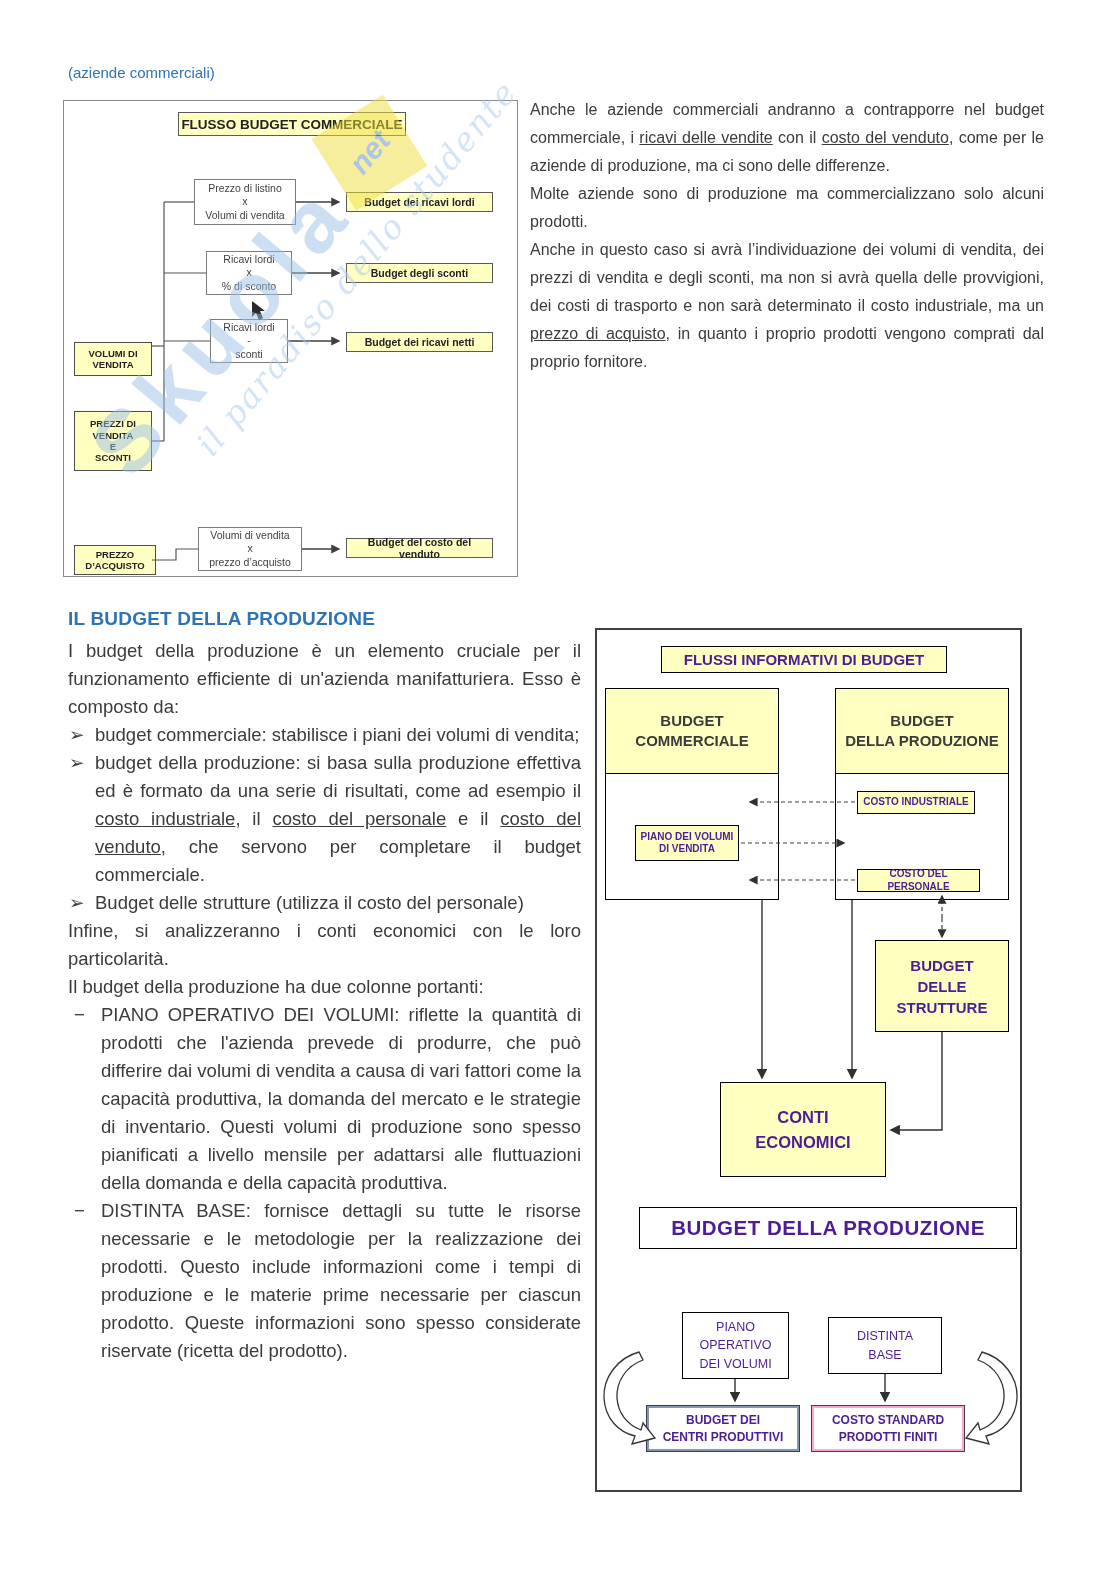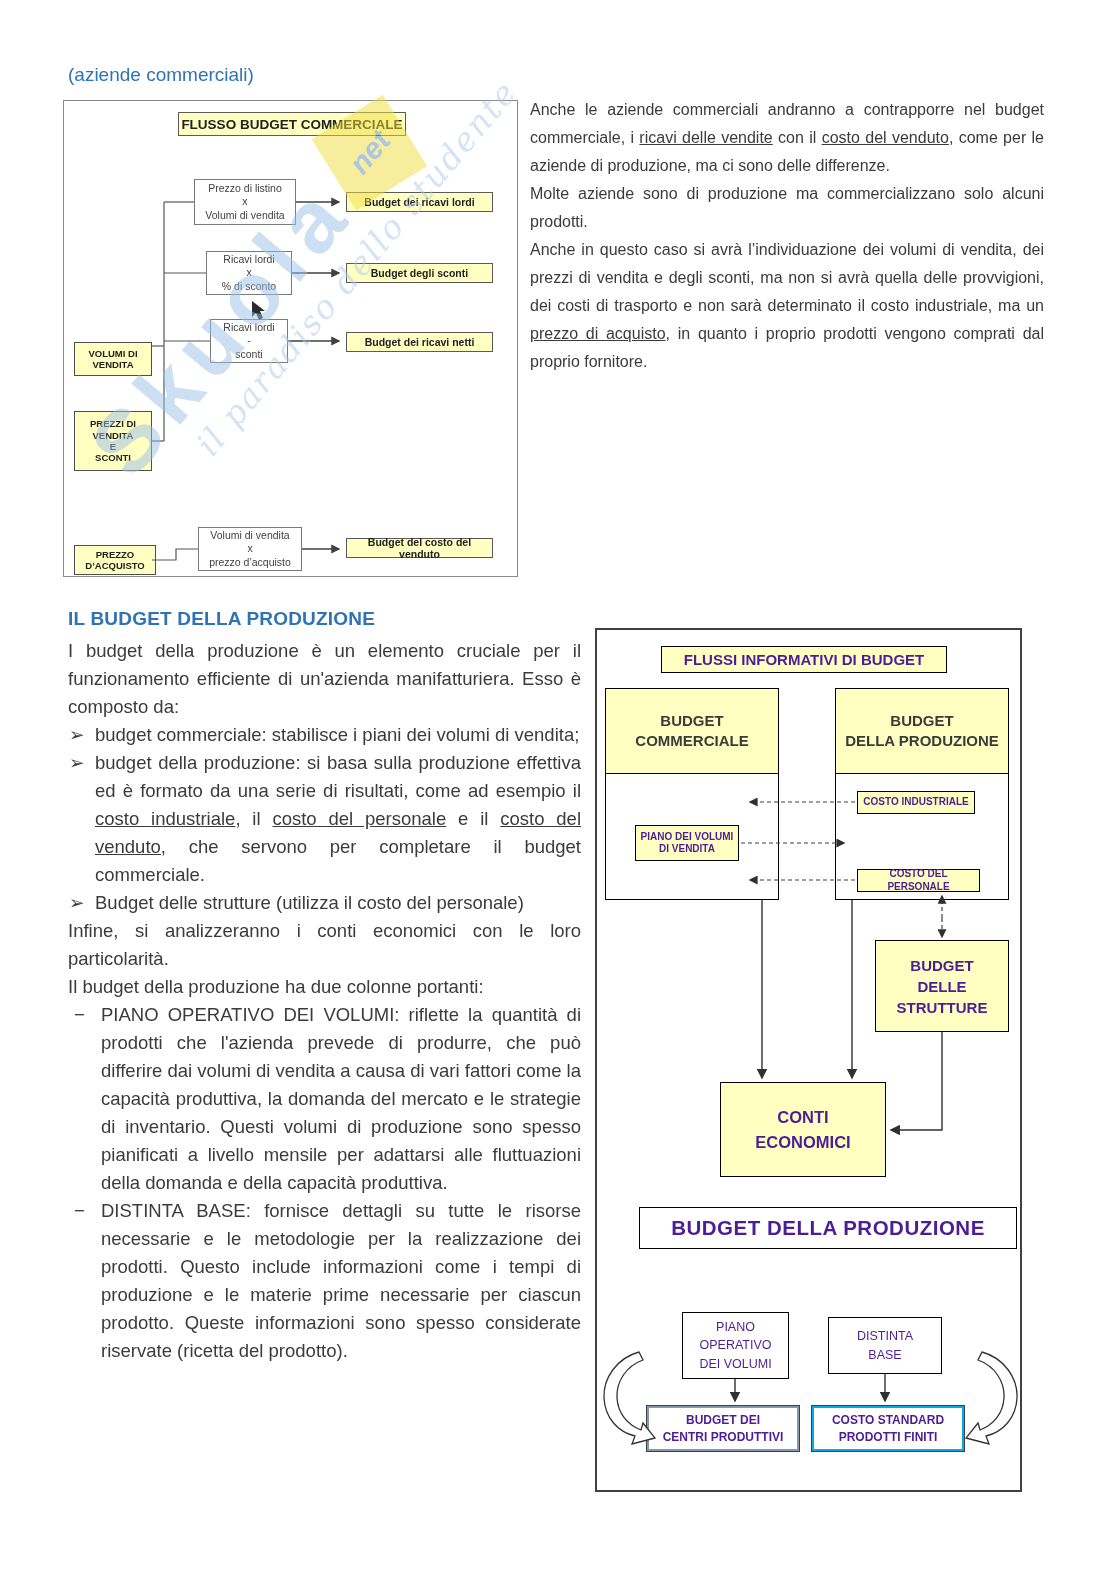--- a/index.html
+++ b/index.html
@@ -12,21 +12,21 @@
     font-family: "Liberation Sans", sans-serif;
     color: #3b3b3b;
     overflow: hidden;
   }
   .u { text-decoration: underline; }
   .pre { white-space: pre-line; }
 
   
   .top-label {
     position: absolute; left: 68px; top: 64px;
-    color: #2e74b5; font-size: 19px;
+    color: #2e74b5; font-size: 15px;
   }
   .right-col {
     position: absolute; left: 530px; top: 96px; width: 514px;
     font-size: 16px; line-height: 28px; text-align: justify;
   }
   .section-heading {
     position: absolute; left: 68px; top: 608px;
     color: #2e74b5; font-size: 19px; font-weight: bold;
     letter-spacing: 0.2px;
   }
@@ -132,21 +132,21 @@
   .d2-white {
     background:#fff; border: 1px solid #000; font-size: 12.5px; line-height: 1.45;
   }
   .d2-blue1 {
     left: 50px; top: 776px; width: 152px; height: 45px;
     background: #fff; border: 2px solid #8496b0; outline: 1px solid #404040;
     color: #2b3990; font-weight: bold; font-size: 12px; line-height: 1.4;
   }
   .d2-blue2 {
     left: 215px; top: 776px; width: 152px; height: 45px;
-    background: #fff; border: 2px solid #0ea5e9; outline: 1px solid #404040;
+    background: #fff; border: 2px solid #f9a8d4; outline: 1px solid #404040;
     color: #2b3990; font-weight: bold; font-size: 12px; line-height: 1.4;
   }
   .d2 svg { position:absolute; left:0; top:0; z-index: 4; pointer-events:none; }
 </style>
 </head>
 <body>
 
 <div class="page">
 
   <div class="top-label">(aziende commerciali)</div>

